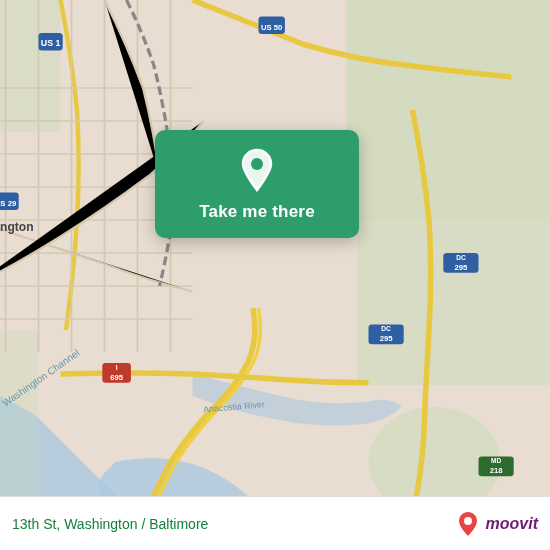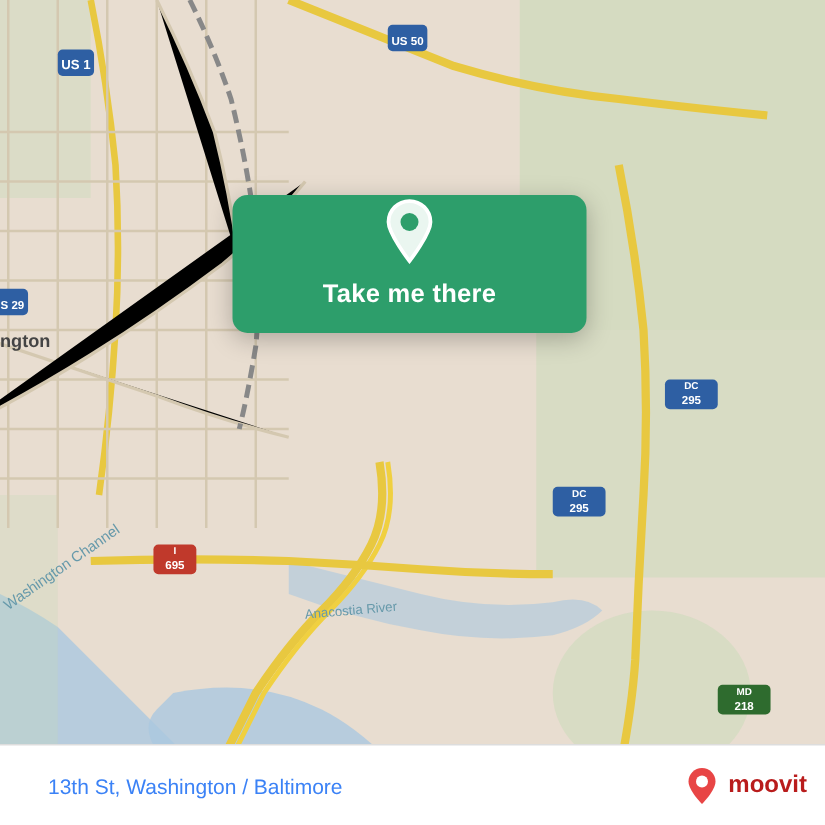--- a/index.html
+++ b/index.html
@@ -26,24 +26,24 @@
       top: 0; left: 0;
       width: 100%;
       height: 100%;
     }
 
     
     .location-card {
       position: absolute;
       top: 130px;
       left: 155px;
-      width: 236px;
+      width: 204px;
       background-color: #2d9e6b;
       border-radius: 10px;
-      padding: 2px 20px 16px;
+      padding: 18px 20px 16px;
       display: flex;
       flex-direction: column;
       align-items: center;
       gap: 10px;
       box-shadow: 0 4px 16px rgba(0,0,0,0.25);
       cursor: pointer;
     }
 
     .pin-icon {
       width: 44px;
@@ -77,40 +77,40 @@
       background-color: white;
       display: flex;
       align-items: center;
       justify-content: space-between;
       padding: 0 12px;
       border-top: 1px solid #ddd;
     }
 
     .address-text {
       font-size: 14px;
-      color: #3b82f6;
+      color: #15803d;
       font-weight: 400;
-      margin-left: 20px;
     }
 
     .moovit-logo {
       display: flex;
       align-items: center;
       gap: 4px;
     }
 
     .moovit-pin {
       width: 28px;
       height: 28px;
     }
 
     .moovit-text {
       font-size: 16px;
       font-weight: 700;
-      color: #b91c1c;
+      color: #701a75;
+      font-style: italic;
     }
 
     
     .attribution {
       position: absolute;
       bottom: 58px;
       left: 8px;
       font-size: 10px;
       color: #555;
       background: rgba(255,255,255,0.7);

